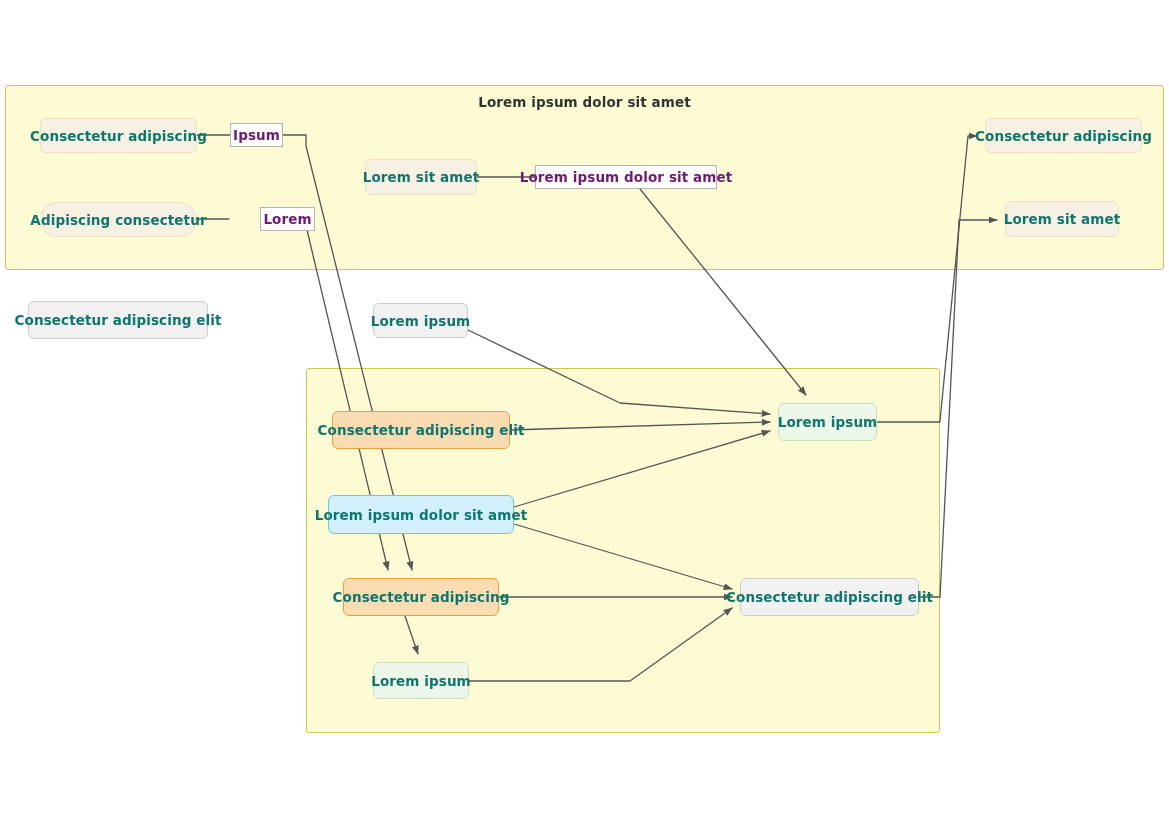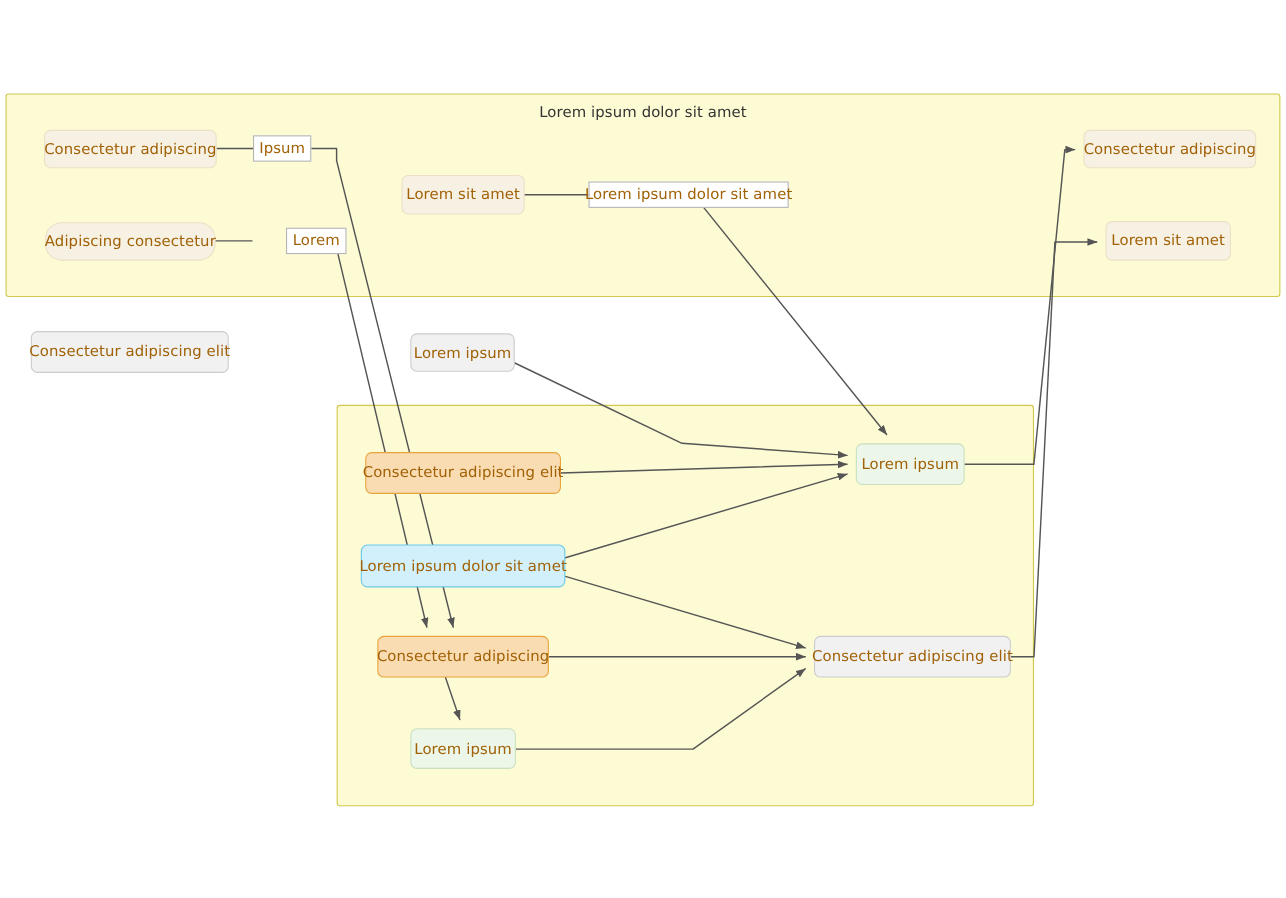--- a/index.html
+++ b/index.html
@@ -13,20 +13,21 @@
     position: relative;
     overflow: hidden;
     font-family: "DejaVu Sans", "Liberation Sans", sans-serif;
   }
 
   #canvas {
     position: absolute;
     inset: 0;
     width: 1169px;
     height: 816px;
+    font-weight: bold;
   }
 
   
   .subgraph {
     position: absolute;
     background: #fdfbd4;
     border: 1px solid #cfc84a;
     border-radius: 3px;
     box-sizing: border-box;
   }
@@ -46,21 +47,21 @@
   .node {
     position: absolute;
     box-sizing: border-box;
     display: flex;
     align-items: center;
     justify-content: center;
     border-radius: 6px;
     border: 1px solid #bbbbbb;
     background: #f4f4f4;
     font-size: 13.5px;
-    color: #a16207;
+    color: #0f766e;
     white-space: nowrap;
     letter-spacing: 0.1px;
     padding: 16px 10px;
   }
   .node.cream {
     background: #f7f1e4;
     border-color: #ecdfc6;
   }
   .node.grey {
     background: #f1f1f1;
@@ -82,21 +83,21 @@
   
   .edge-label {
     position: absolute;
     box-sizing: border-box;
     display: flex;
     align-items: center;
     justify-content: center;
     background: #ffffff;
     border: 1px solid #b5b5b5;
     font-size: 13.5px;
-    color: #a16207;
+    color: #701a75;
     white-space: nowrap;
     padding: 0 7px;
     letter-spacing: 0.1px;
   }
 
   .edges { position: absolute; inset: 0; pointer-events: none; }
 </style>
 </head>
 <body style="background: rgb(255, 255, 255);">
 

